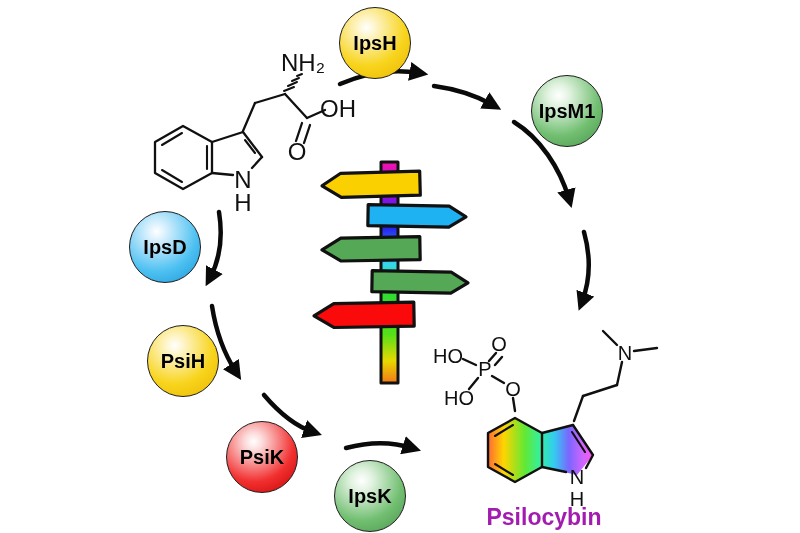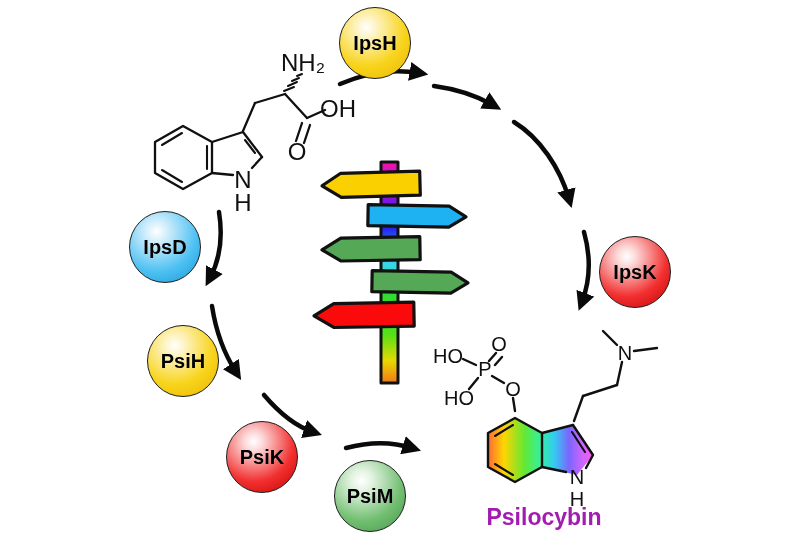--- a/index.html
+++ b/index.html
@@ -138,34 +138,34 @@
         <line x1="622" y1="362" x2="617" y2="385"></line>
         <line x1="617" y1="385" x2="583" y2="396"></line>
         <line x1="583" y1="396" x2="574" y2="421"></line>
       </g>
     </g>
   </svg>
 
   <div class="enzyme c-yellow" style="left:339px;top:7px">
       <span>IpsH</span>
     </div>
-  <div class="enzyme c-red" style="left:599px;top:236px">
-      <span>IpsK</span>
+  <div class="enzyme c-green" style="left:531px;top:75px">
+      <span>IpsM1</span>
     </div>
   <div class="enzyme c-blue" style="left:129px;top:211px">
       <span>IpsD</span>
     </div>
   <div class="enzyme c-yellow" style="left:147px;top:325px">
       <span>PsiH</span>
     </div>
   <div class="enzyme c-red" style="left:226px;top:421px">
       <span>PsiK</span>
     </div>
   <div class="enzyme c-green" style="left:334px;top:460px">
-      <span>PsiM</span>
+      <span>IpsK</span>
     </div>
 
   <div class="atom" style="left:303px;top:63px">NH₂</div>
   <div class="atom" style="left:338px;top:109px">OH</div>
   <div class="atom" style="left:297px;top:152px">O</div>
   <div class="atom" style="left:243px;top:180px">N</div>
   <div class="atom" style="left:243px;top:203px">H</div>
 
   <div class="atom small" style="left:448px;top:356px">HO</div>
   <div class="atom small" style="left:499px;top:344px">O</div>

